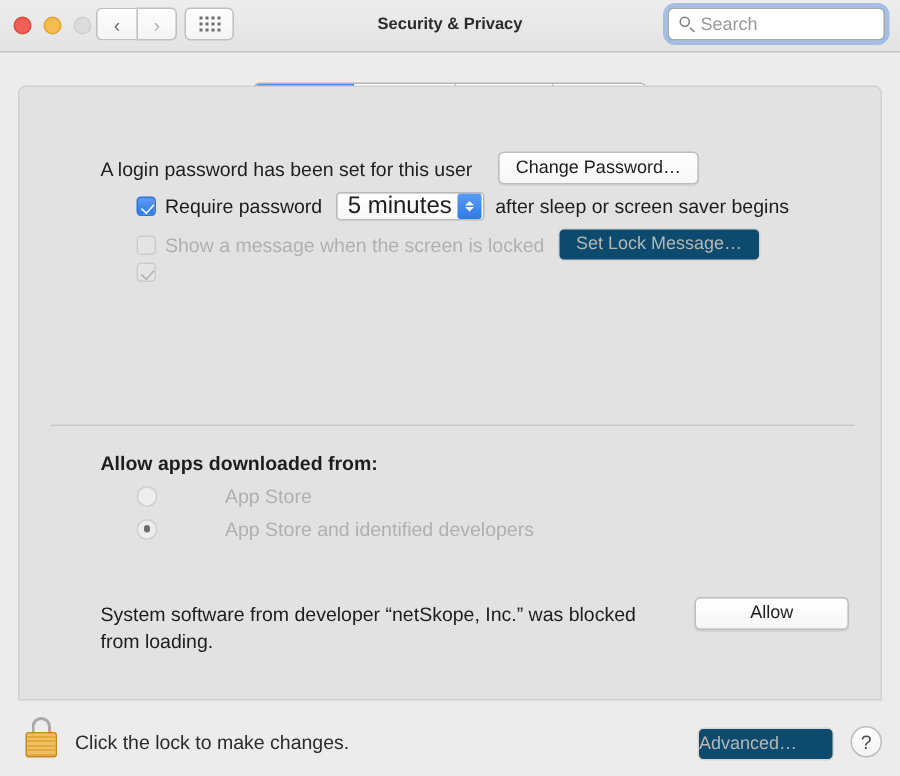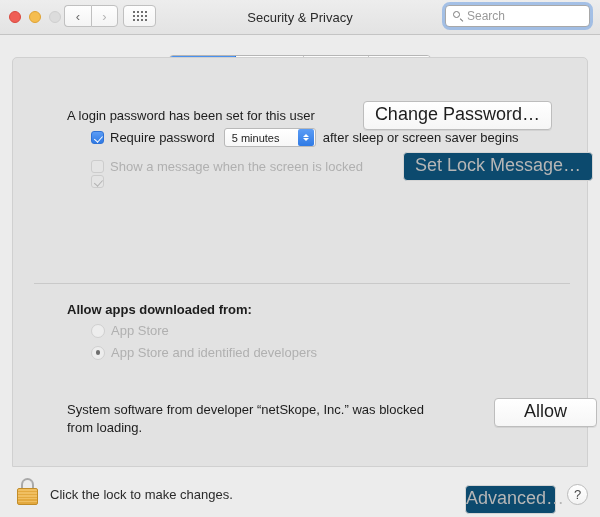--- a/index.html
+++ b/index.html
@@ -81,23 +81,23 @@
     grid-template-rows: repeat(3, 2px);
     gap: 2px;
   }
   .griddots i { display:block; width:2px; height:2px; background:#6e6e6e; }
 
   .wintitle {
     position: absolute;
     left: 0; top: 10px;
     width: 600px;
     text-align: center;
-    font-size: 13px;
+    font-size: 11px;
     color: #2b2b2b;
-    font-weight: normal;
+    font-weight: bold;
   }
 
   .searchwrap {
     position: absolute;
     right: 10px; top: 5px;
     width: 145px; height: 22px;
   }
   .searchring {
     position: absolute;
     left: -3px; top: -3px;
@@ -199,31 +199,30 @@
     align-items: center;
   }
   .lbl {
     font-size: 13px;
     color: #1d1d1d;
     white-space: nowrap;
   }
   .lbl.bold { font-weight: bold; }
 
   .btn {
-    font-size: 18px;
+    font-size: 12px;
     color: #1d1d1d;
     background: linear-gradient(to bottom,#ffffff,#f6f6f6);
     border: 1px solid #bdbdbd;
     border-radius: 4px;
     padding: 3px 11px 4px 11px;
     box-sizing: border-box;
     line-height: 1.1;
     white-space: nowrap;
     box-shadow: 0 1px 0.5px rgba(0,0,0,0.07);
-    margin-left: 31px;
   }
   .btn.disabled {
     color: #b6b6b6;
     background: #0c4a6e;
     border-color: #d4d4d4;
     box-shadow: none;
   }
 
   .row-require {
     position: absolute;
@@ -277,21 +276,21 @@
     background: linear-gradient(to bottom,#ffffff,#f7f7f7);
     border: 1px solid #b9b9b9;
     border-radius: 3px;
     box-sizing: border-box;
     margin: 0 7px 0 9px;
     padding-left: 7px;
     min-width: 92px;
     position: relative;
   }
   .popup-value {
-    font-size: 11px;
+    font-size: 16px;
     color: #1d1d1d;
     flex: 1 1 auto;
     white-space: nowrap;
   }
   .stepper {
     width: 16px; height: 17px;
     margin: 0 1px 0 4px;
     background: linear-gradient(to bottom,#5b9cf5,#2f7ae5);
     border-radius: 2px;
     flex: 0 0 auto;
@@ -331,20 +330,21 @@
   }
 
   .allow-head {
     position: absolute;
     left: 54px; top: 242px;
   }
   .radio-row {
     position: absolute;
     display: flex;
     align-items: center;
+    gap: 39px;
   }
   .radio-row.r1 { left: 78px; top: 265px; }
   .radio-row.r2 { left: 78px; top: 287px; }
   .radio {
     width: 14px; height: 14px;
     border-radius: 50%;
     box-sizing: border-box;
     background: #ededed;
     border: 1px solid #cfcfcf;
     flex: 0 0 auto;
@@ -417,21 +417,21 @@
     left: 50px; top: 487px;
     font-size: 13px;
     color: #2b2b2b;
   }
   .advanced-wrap {
     position: absolute;
     right: 44px; top: 485px;
   }
   .btn.adv {
     width: 91px;
-    text-align: center;
+    text-align: left;
     display: inline-block;
     padding: 3px 0 4px 0;
     border-radius: 4px;
   }
   .help-btn {
     position: absolute;
     right: 12px; top: 484px;
     width: 21px; height: 21px;
     border-radius: 50%;
     background: linear-gradient(to bottom,#ffffff,#f3f3f3);

